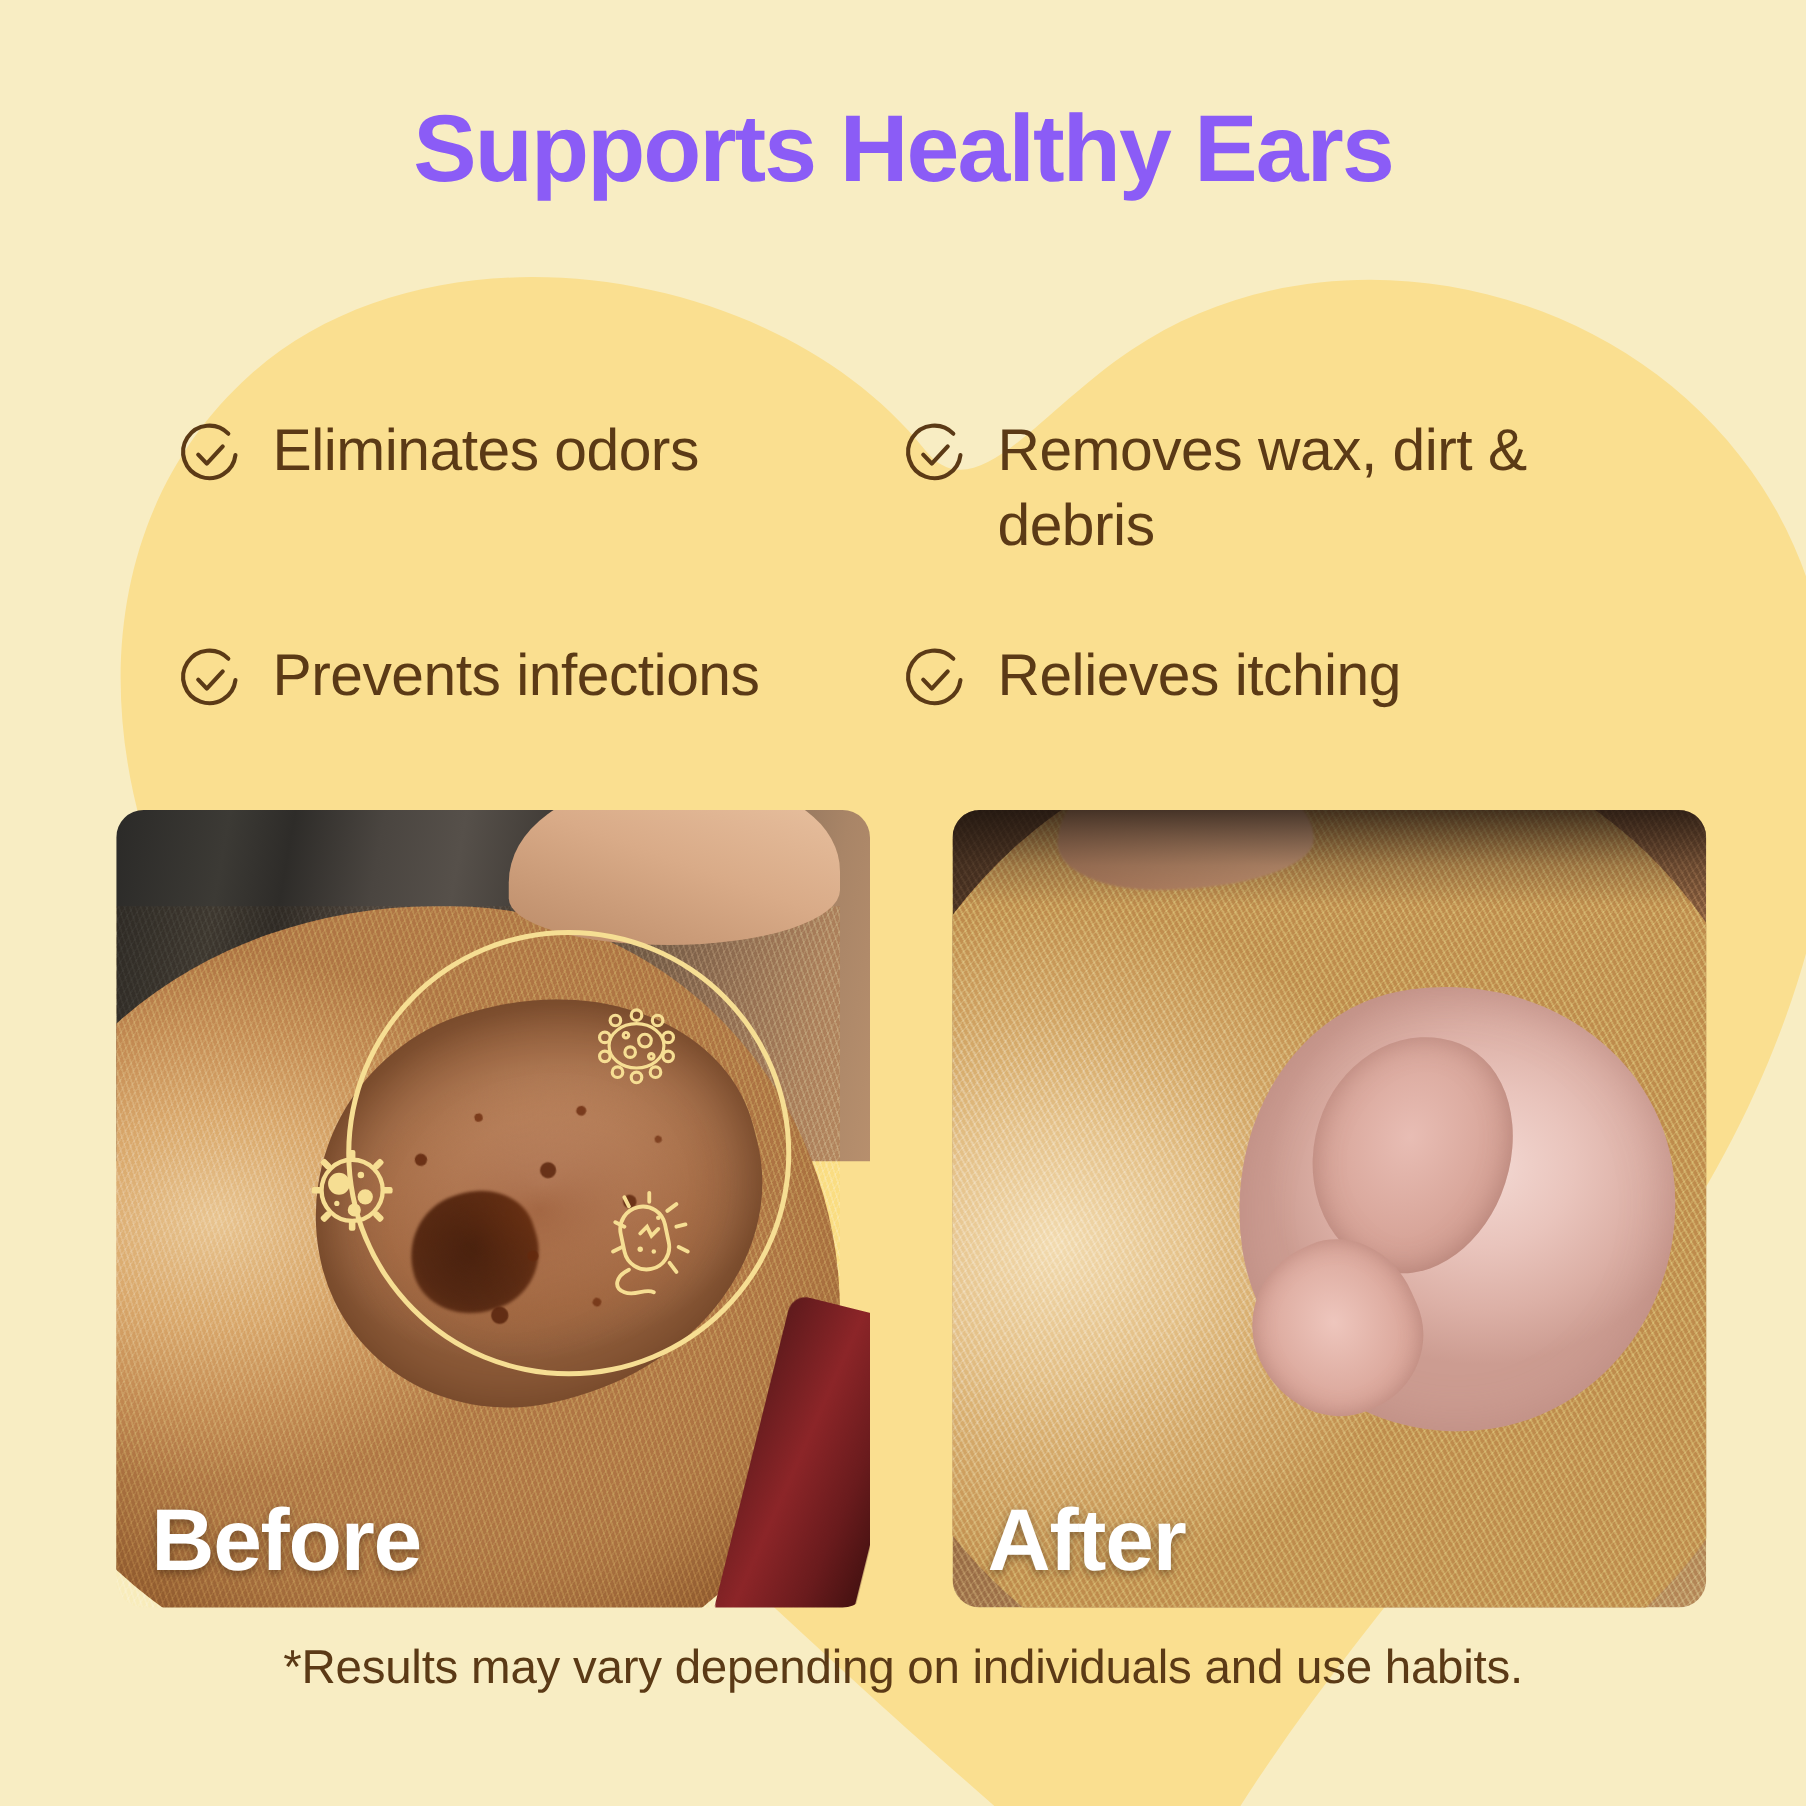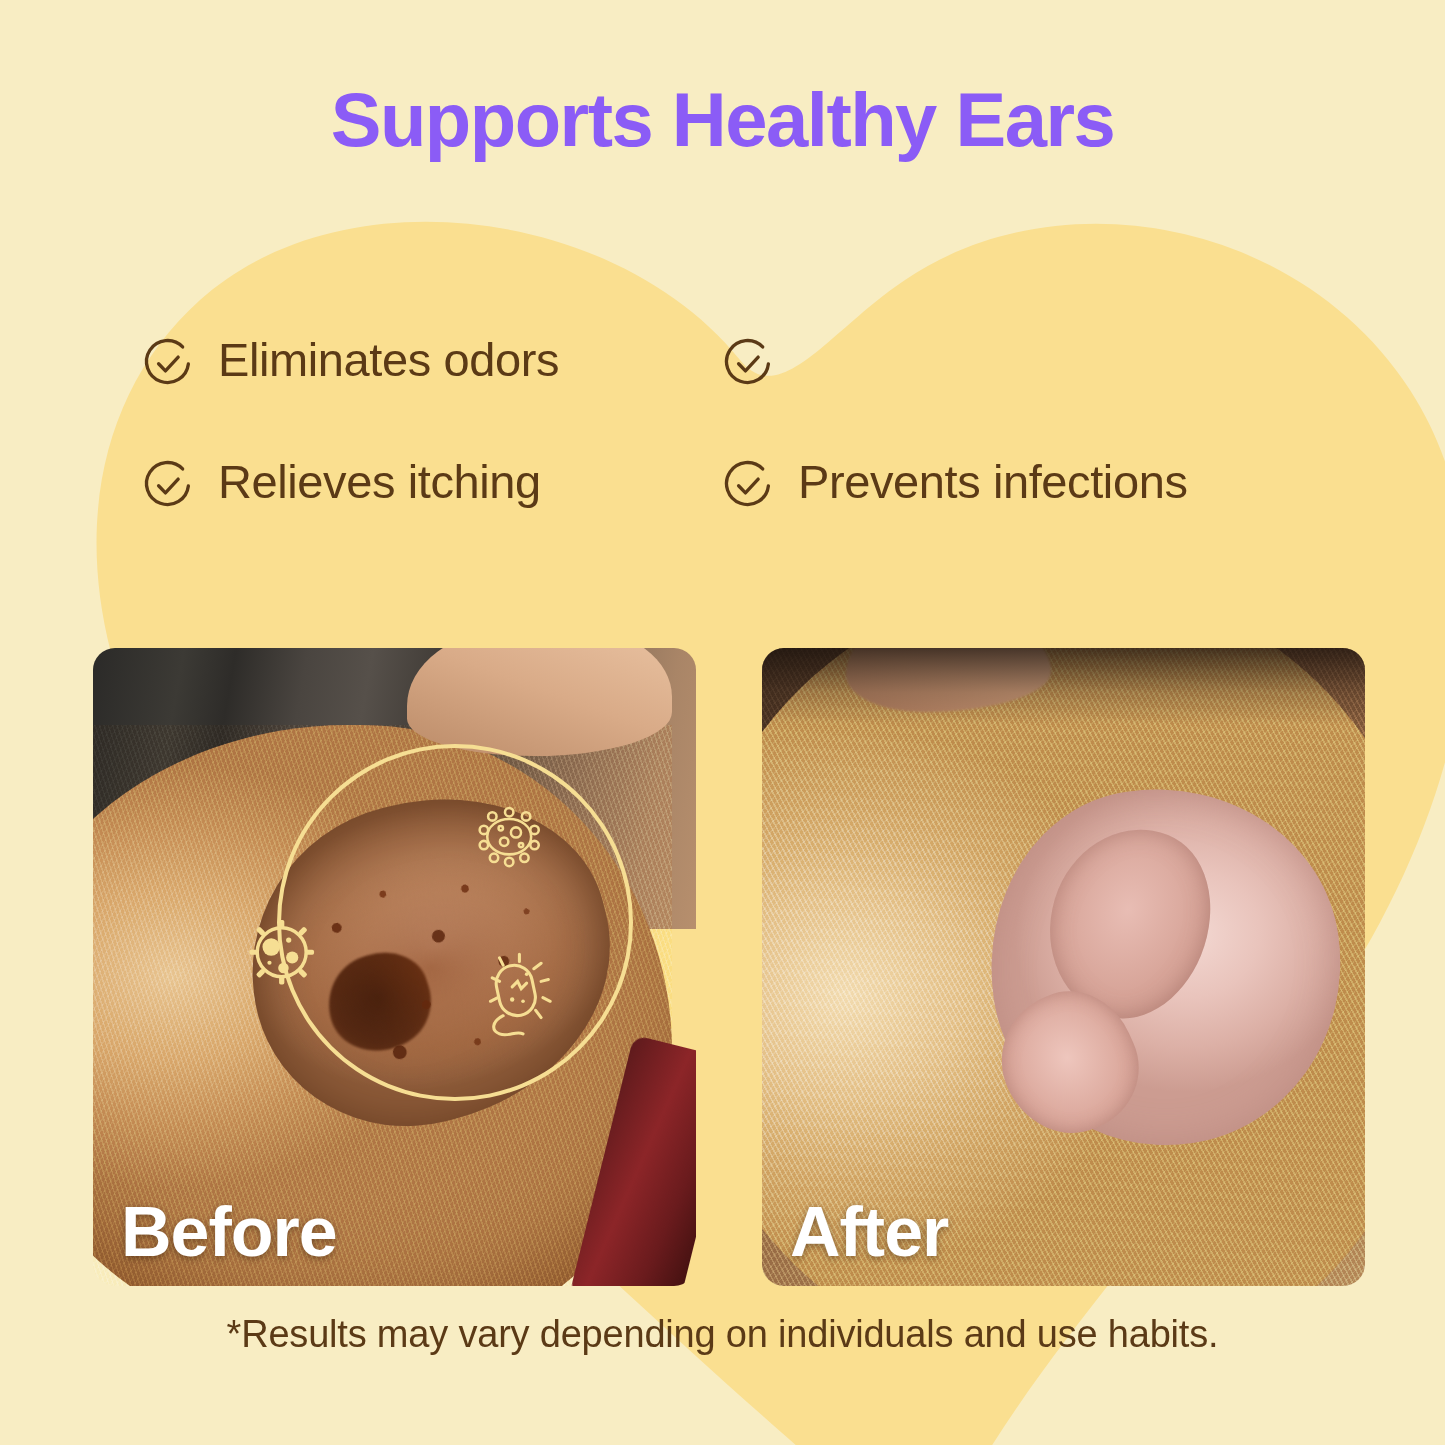--- a/index.html
+++ b/index.html
@@ -293,36 +293,37 @@
         <path d="M14.6 21.8 L20 27.4 L30 16.6" fill="none" stroke="#5B3A16" stroke-width="2.6" stroke-linecap="round" stroke-linejoin="round"></path>
       </svg>
       <div class="label">Eliminates odors</div>
     </div>
 
     <div class="benefit">
       <svg class="check" viewBox="0 0 44 44" aria-hidden="true">
         <path d="M33.5 8.6 A16.5 16.5 0 1 0 38 22" fill="none" stroke="#5B3A16" stroke-width="2.6" stroke-linecap="round"></path>
         <path d="M14.6 21.8 L20 27.4 L30 16.6" fill="none" stroke="#5B3A16" stroke-width="2.6" stroke-linecap="round" stroke-linejoin="round"></path>
       </svg>
+      <div class="label">Removes wax, dirt &amp; debris</div>
     </div>
 
     <div class="benefit">
       <svg class="check" viewBox="0 0 44 44" aria-hidden="true">
         <path d="M33.5 8.6 A16.5 16.5 0 1 0 38 22" fill="none" stroke="#5B3A16" stroke-width="2.6" stroke-linecap="round"></path>
         <path d="M14.6 21.8 L20 27.4 L30 16.6" fill="none" stroke="#5B3A16" stroke-width="2.6" stroke-linecap="round" stroke-linejoin="round"></path>
       </svg>
-      <div class="label">Relieves itching</div>
+      <div class="label">Prevents infections</div>
     </div>
 
     <div class="benefit">
       <svg class="check" viewBox="0 0 44 44" aria-hidden="true">
         <path d="M33.5 8.6 A16.5 16.5 0 1 0 38 22" fill="none" stroke="#5B3A16" stroke-width="2.6" stroke-linecap="round"></path>
         <path d="M14.6 21.8 L20 27.4 L30 16.6" fill="none" stroke="#5B3A16" stroke-width="2.6" stroke-linecap="round" stroke-linejoin="round"></path>
       </svg>
-      <div class="label">Prevents infections</div>
+      <div class="label">Relieves itching</div>
     </div>
 
   </div>
 
   <div class="photo-card" id="card-before">
     <div class="photo">
       <div class="bg-grey-wall"></div>
       <div class="before-head">
           <div class="before-fur-strands"></div>
         </div>

